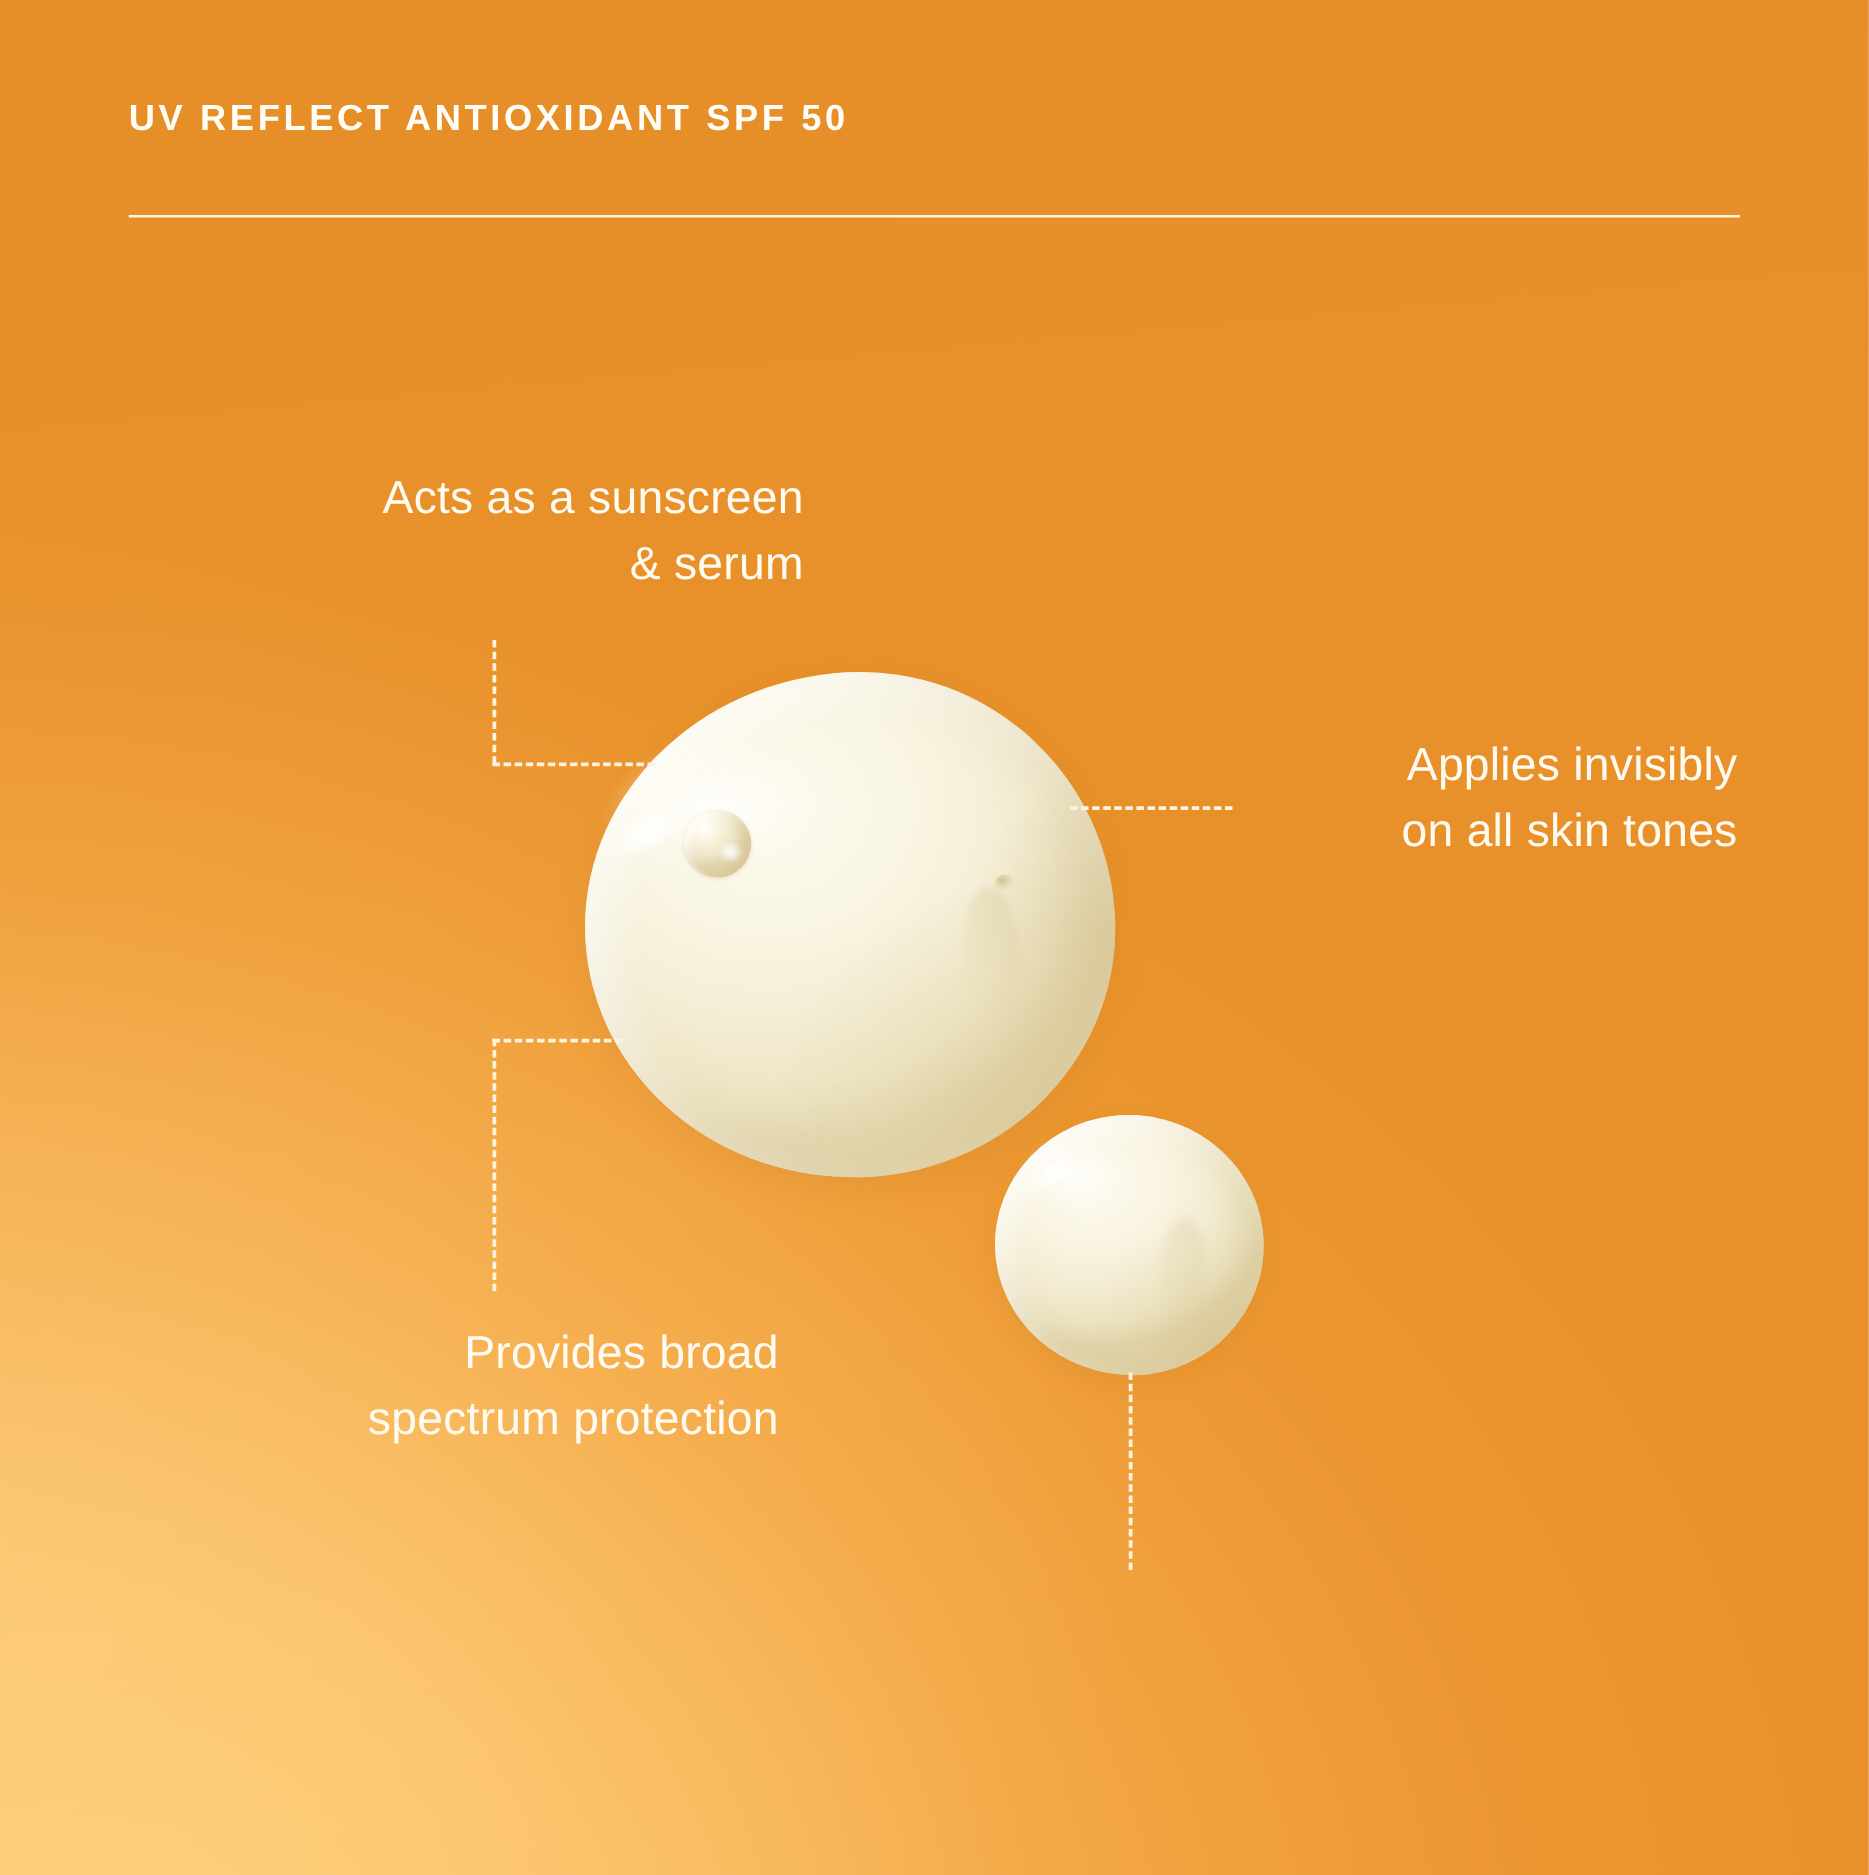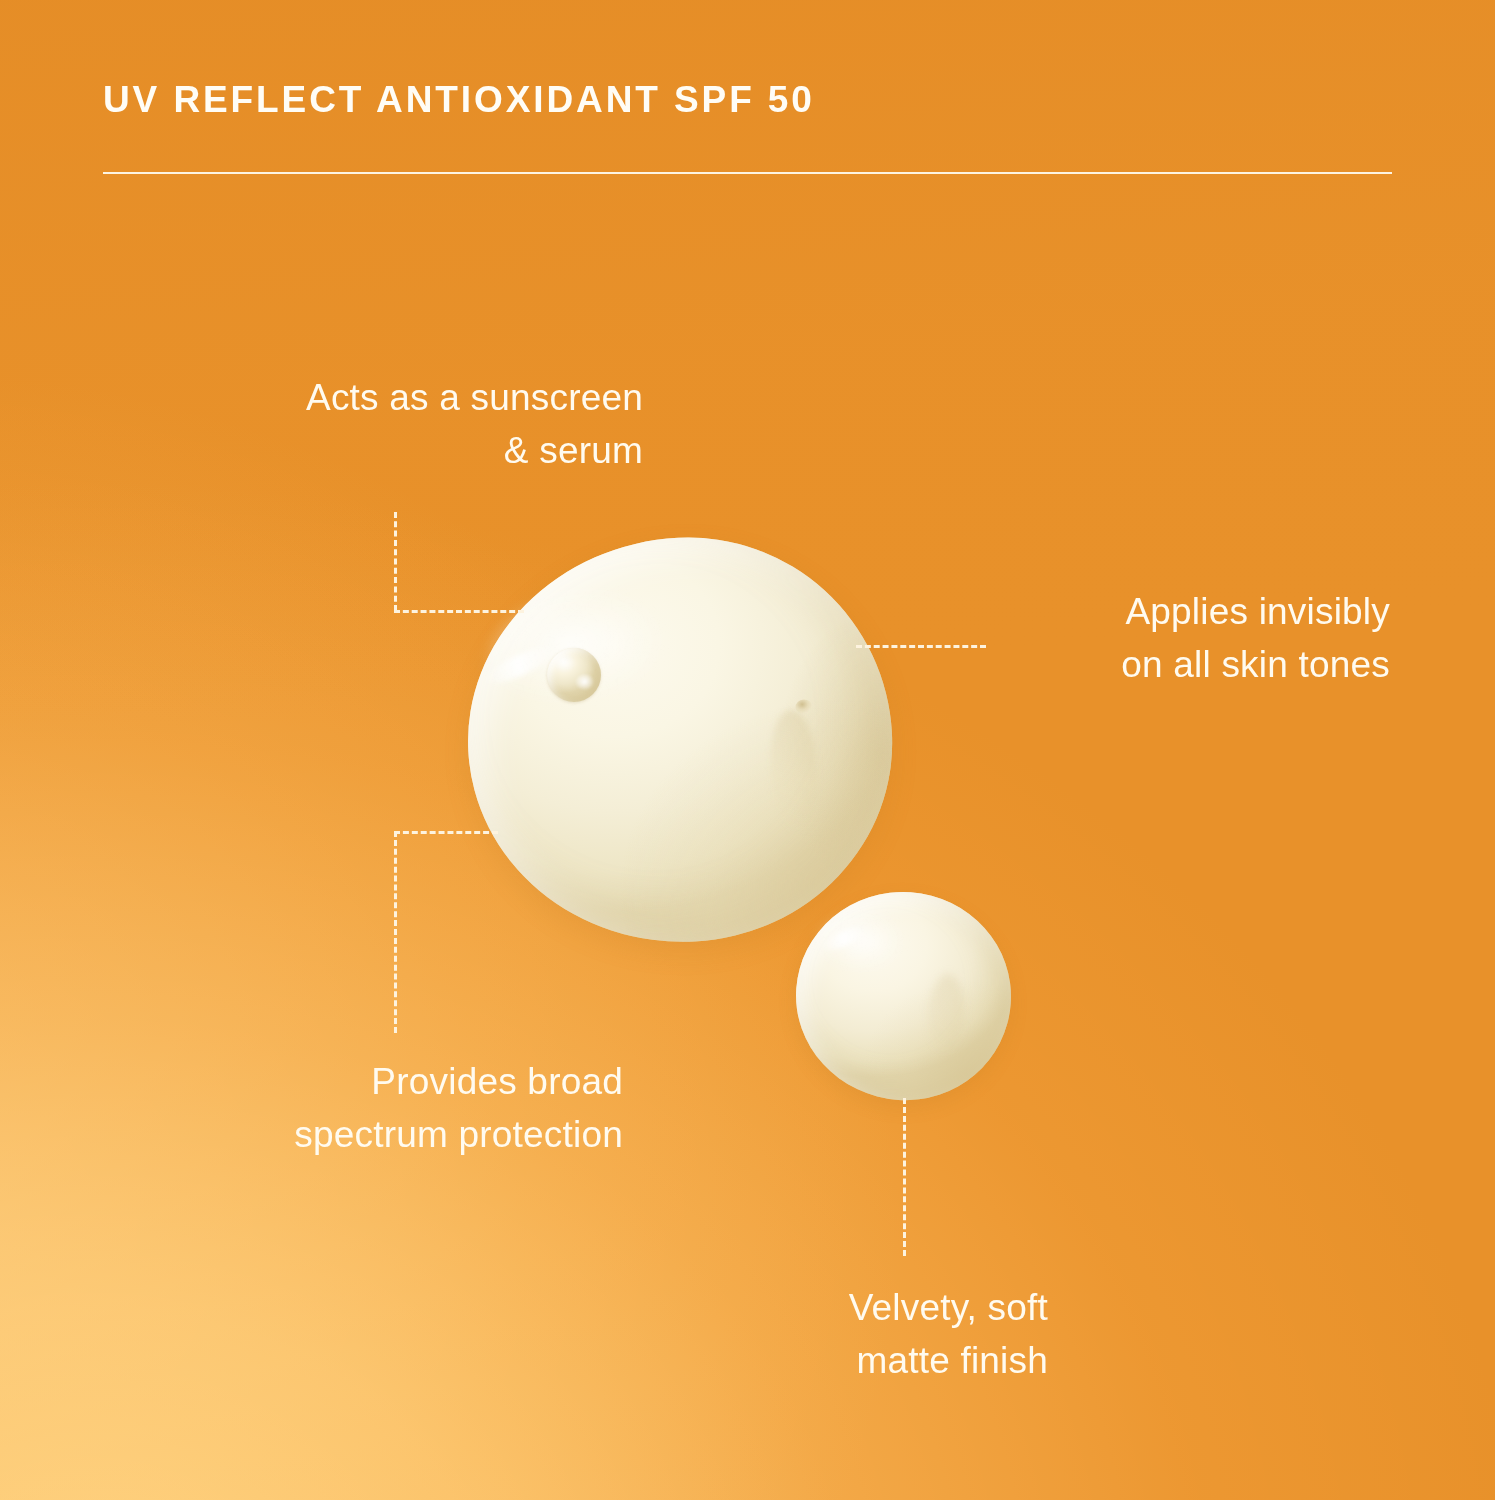--- a/index.html
+++ b/index.html
@@ -42,21 +42,21 @@
   }
 
   
   .header {
     position: absolute;
     left: 103px;
     top: 80px;
     width: 1290px;
   }
   .header-title {
-    font-size: 37px;
+    font-size: 29px;
     font-weight: bold;
     letter-spacing: 2.9px;
     color: #fffdf6;
     white-space: nowrap;
     line-height: 1.1;
   }
   .header-rule {
     position: absolute;
     left: 103px;
     top: 172px;
@@ -330,16 +330,14 @@
 
   <div class="callout callout-1">Acts as a sunscreen
 &amp; serum</div>
 
   <div class="callout callout-3">Provides broad
 spectrum protection</div>
 
   <div class="callout callout-2">Applies invisibly
 on all skin tones</div>
 
-  <div class="callout callout-4">Velvety, soft
-matte finish</div>
 
 </div>
 
 </body></html>

